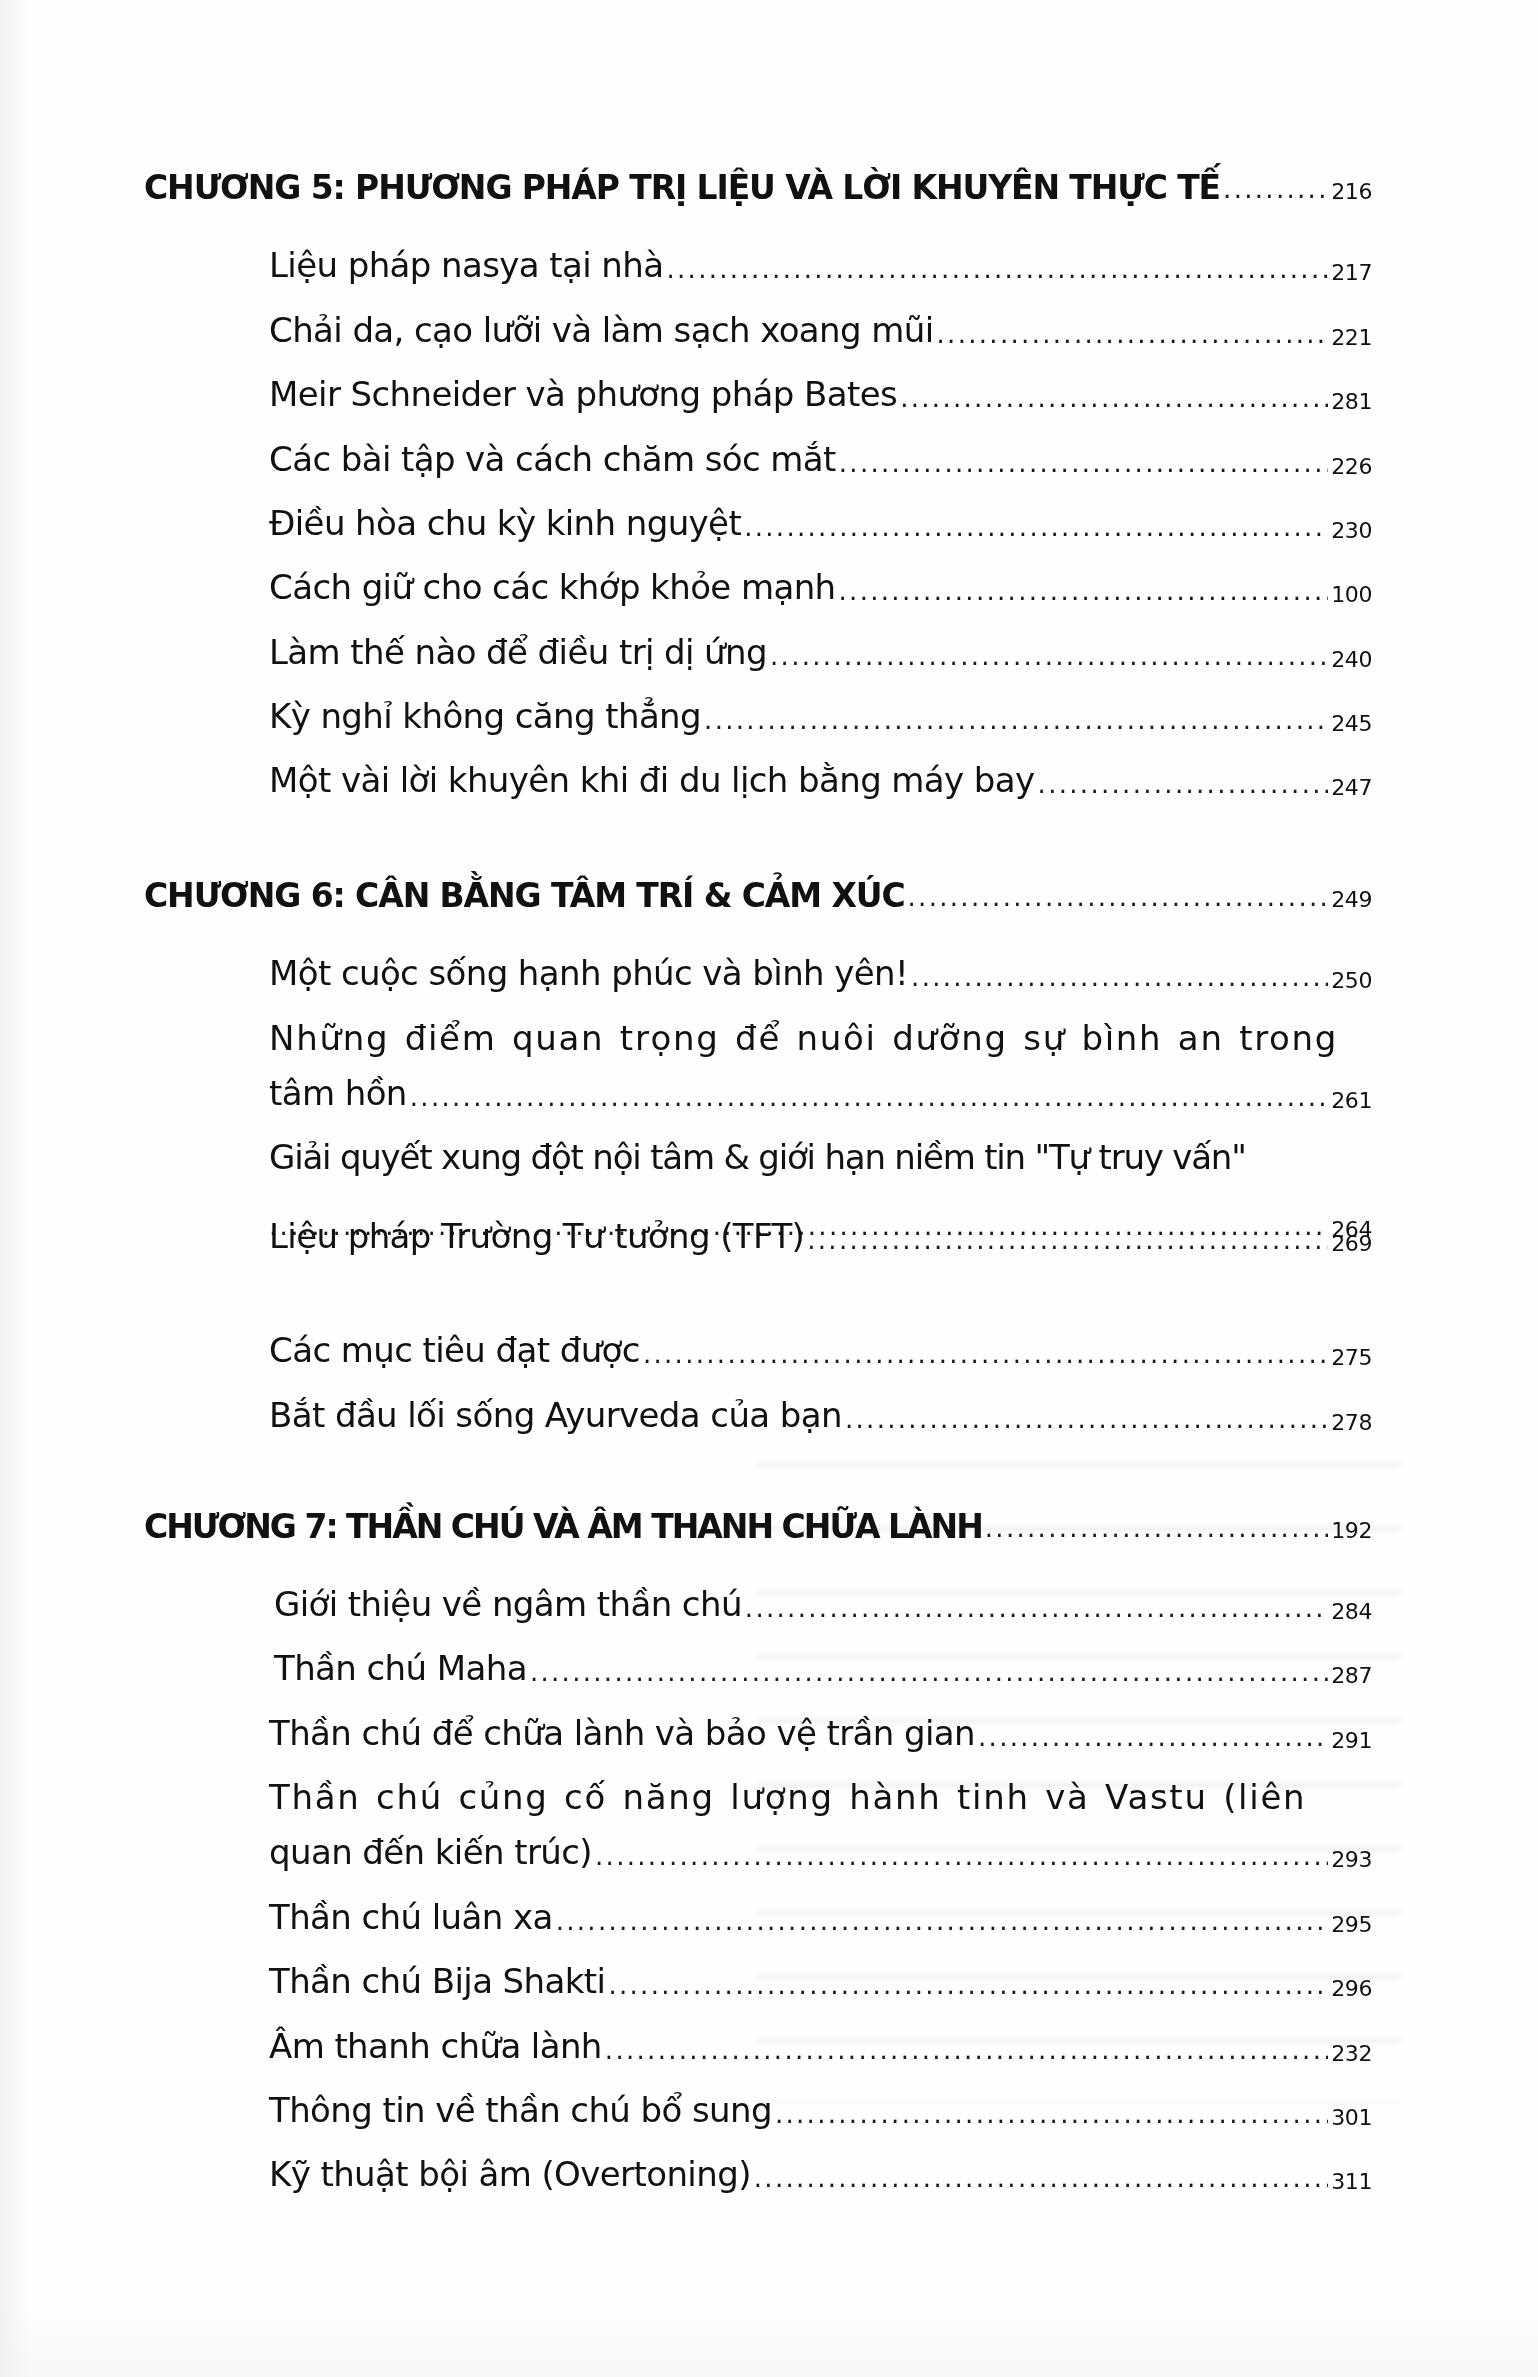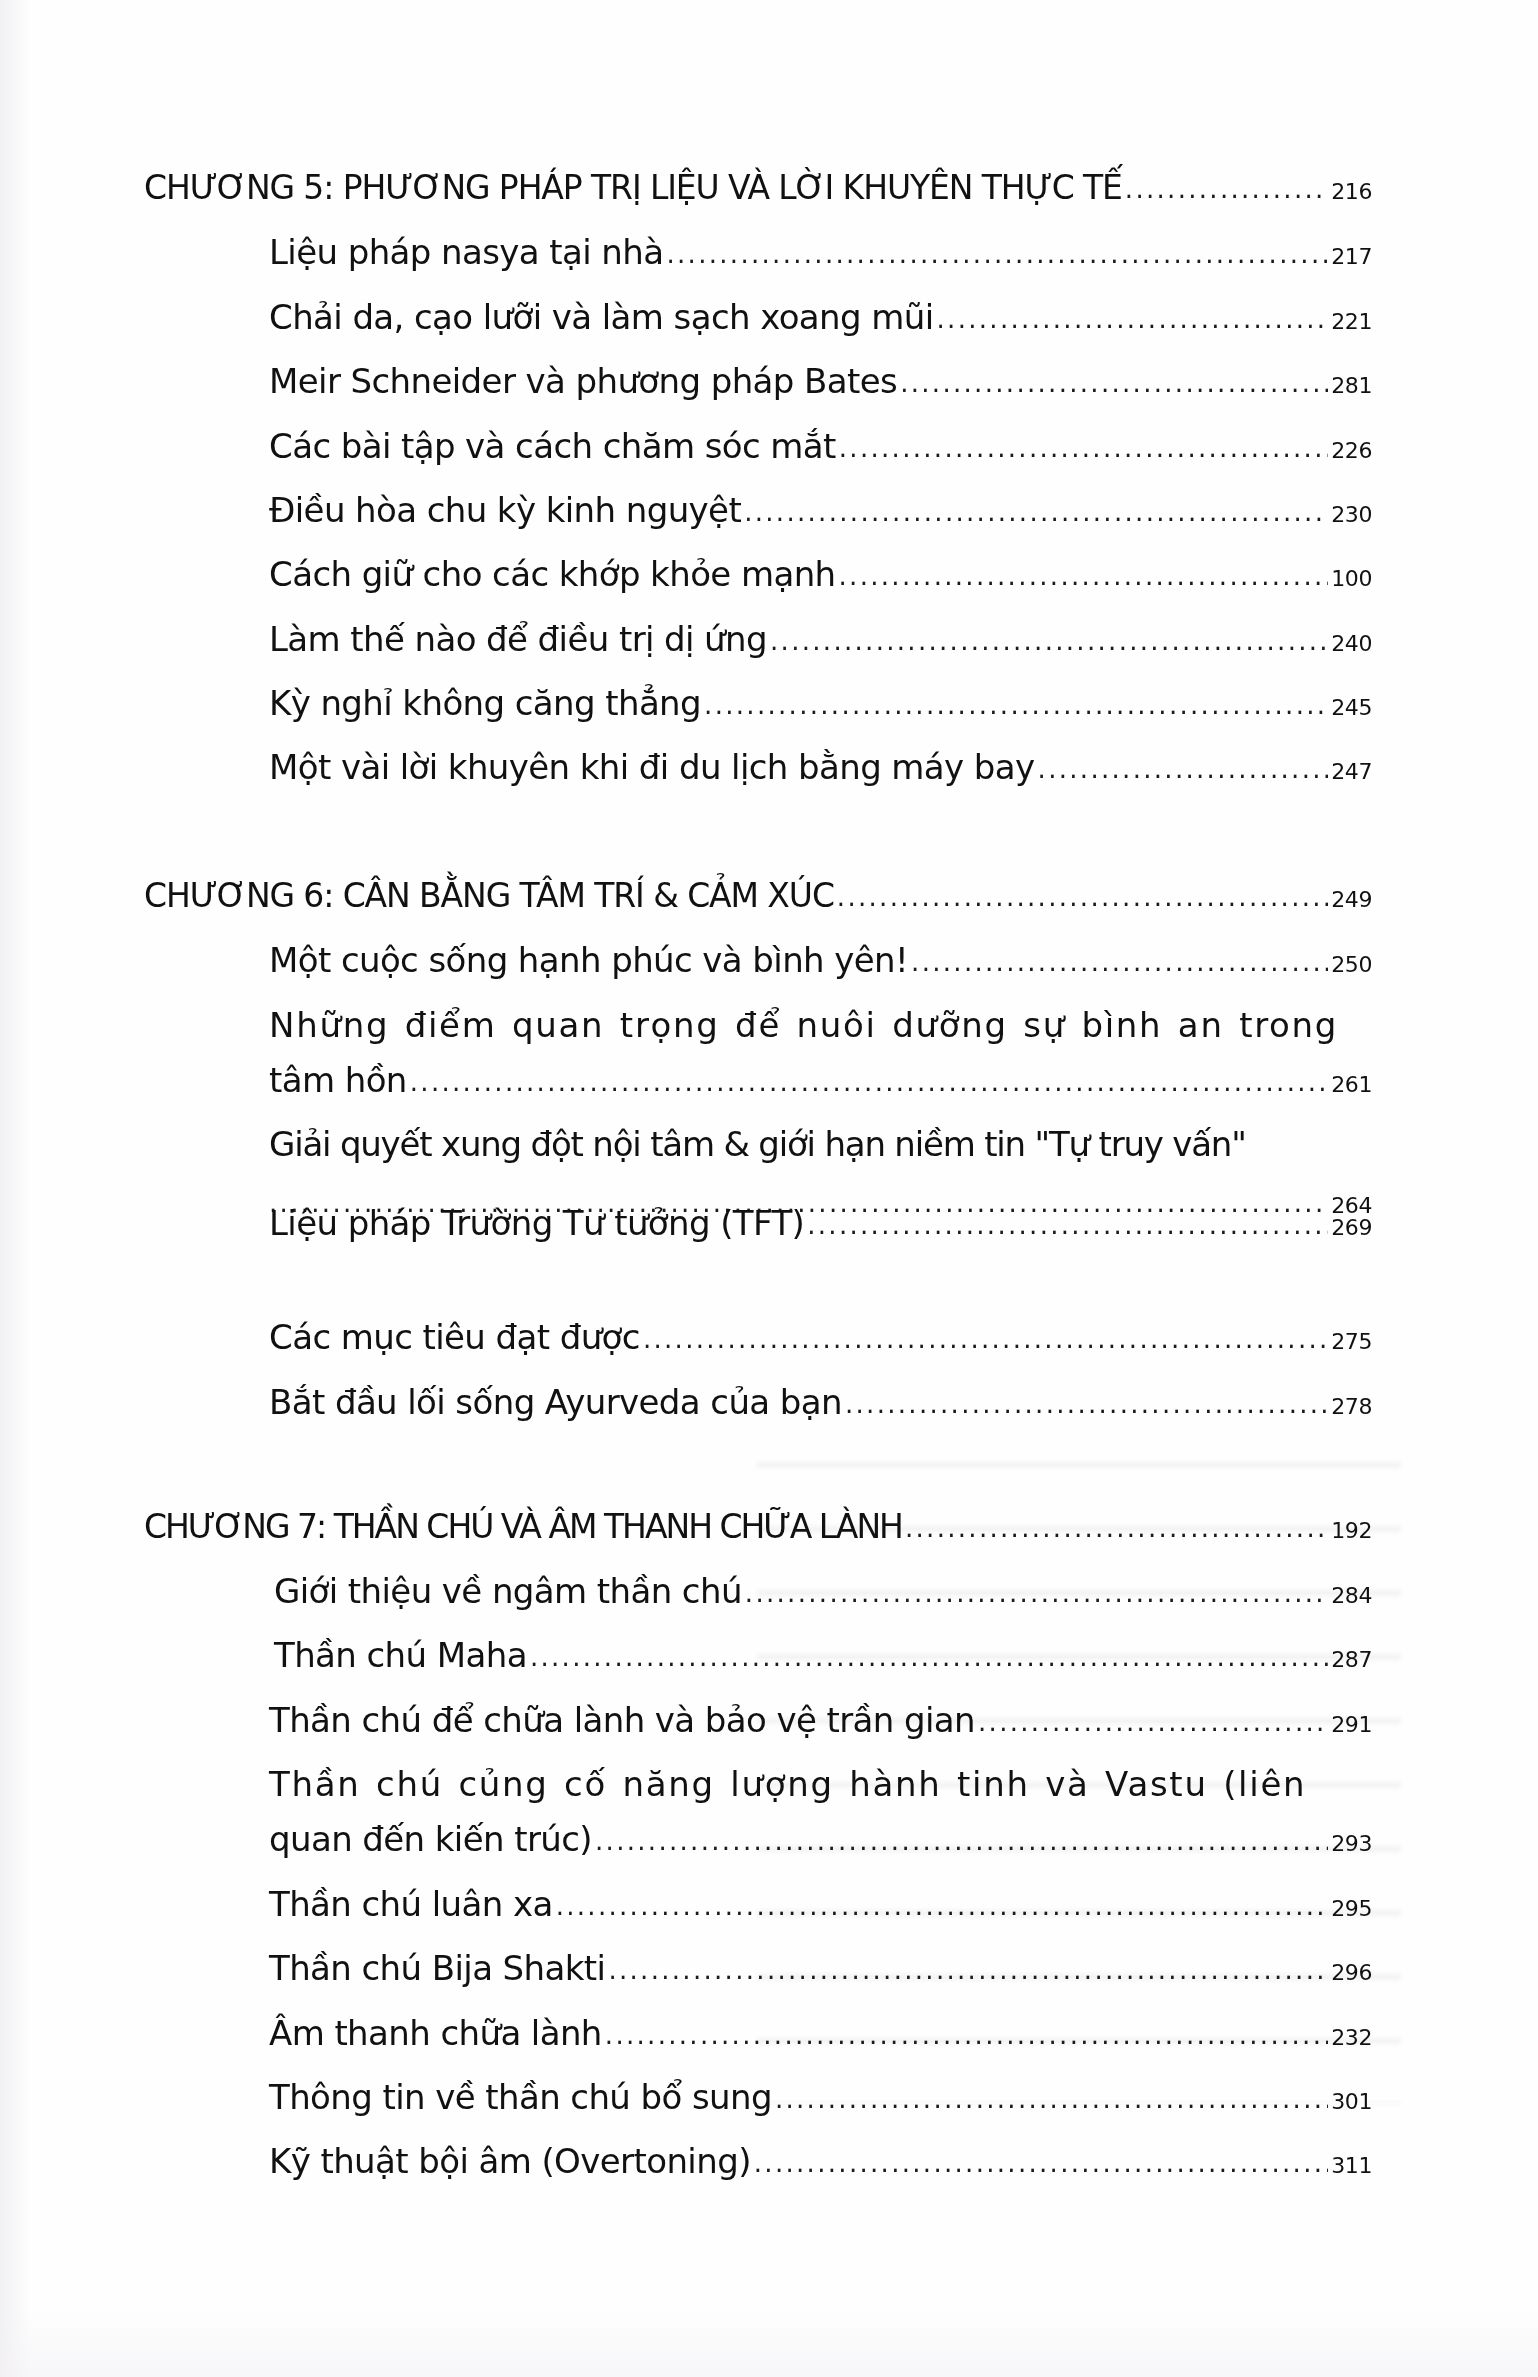--- a/index.html
+++ b/index.html
@@ -63,26 +63,27 @@
     white-space: nowrap;
     height: 53px;
   }
   .row.heading {
     left: 144px;
     width: 1228px;
   }
   .row.item {
     left: 269px;
     width: 1103px;
+    align-items: flex-end;
   }
   .label {
     flex: 0 0 auto;
   }
   .heading .label {
-    font-weight: normal;
+    font-weight: bold;
     font-size: 33px;
     letter-spacing: -1.1px;
     transform-origin: left center;
   }
   .item .label {
     font-size: 34px;
     letter-spacing: -0.6px;
   }
   .leader {
     flex: 1 1 auto;

